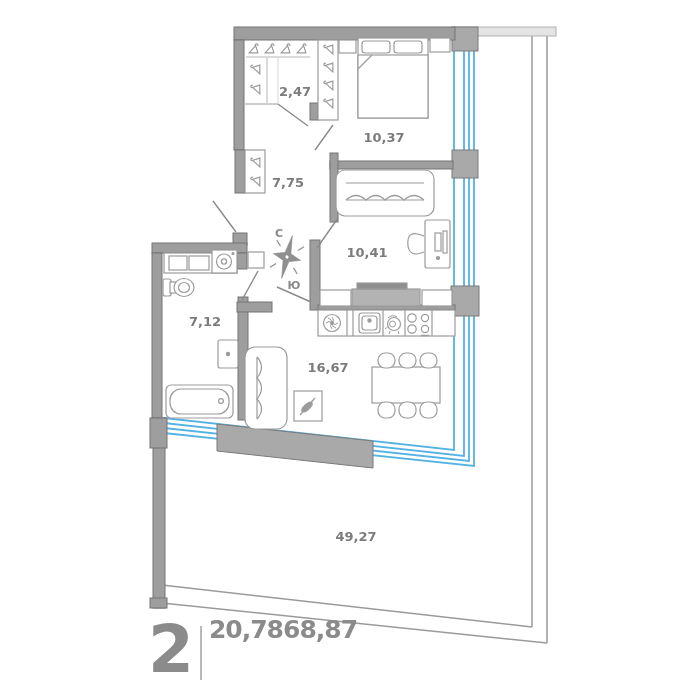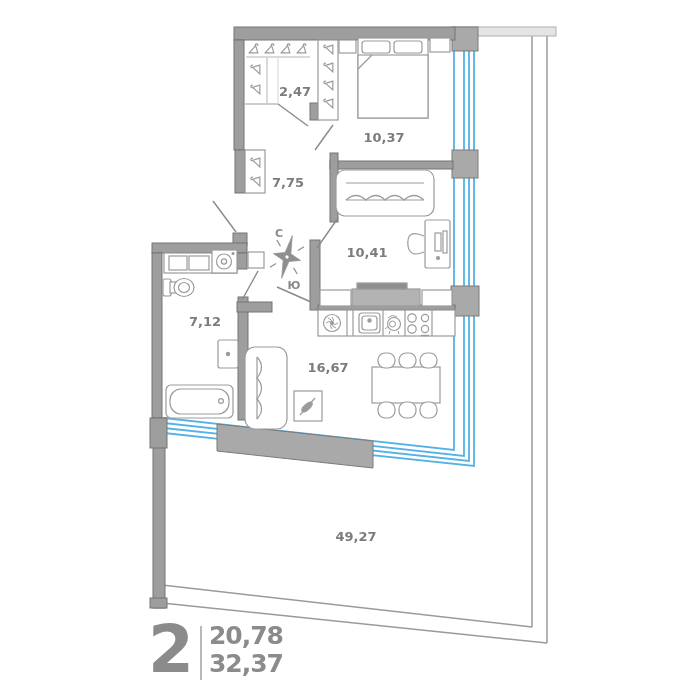--- a/index.html
+++ b/index.html
@@ -5,21 +5,21 @@
   html,body{margin:0;padding:0;background:#ffffff;}
   .stage{position:relative;width:700px;height:700px;background:#fff;overflow:hidden;
          font-family:"DejaVu Sans","Liberation Sans",sans-serif;}
   svg{position:absolute;left:0;top:0;}
   svg text{font-family:"DejaVu Sans","Liberation Sans",sans-serif;font-weight:600;
            fill:#7c7c7c;font-size:13px;}
   svg text.compass-letter{font-size:11px;fill:#8a8a8a;font-weight:600;}
   .summary{position:absolute;left:148px;top:616px;display:flex;align-items:stretch;color:#8b8b8b;}
   .summary .big{font-size:66px;font-weight:700;line-height:68px;letter-spacing:-2px;}
   .summary .divider{width:2px;background:#b8b8b8;margin:10px 7px 4px 8px;}
-  .summary .col{display:flex;flex-direction:column;justify-content:center;}
+  .summary .col{display:flex;justify-content:center;}
   .summary .col div{font-size:25px;font-weight:700;line-height:28px;letter-spacing:-1px;}
 </style>
 </head>
 <body>
 
 <div class="stage">
 <svg width="700" height="700" viewBox="0 0 700 700">
   <defs>
     <symbol id="hanger" viewBox="0 0 12 12">
       <path d="M3.6,2.2 a1.2,1.2 0 1,0 -0.2,2.1 M3.4,4.0 L10,2.0 L10,10 Z" fill="none" stroke="#9b9b9b" stroke-width="1.1"></path>
@@ -222,16 +222,16 @@
     <text x="328" y="372" text-anchor="middle">16,67</text>
     <text x="356" y="541" text-anchor="middle">49,27</text>
   </g>
 </svg>
 
   <div class="summary">
     <div class="big">2</div>
     <div class="divider"></div>
     <div class="col">
       <div>20,78</div>
-      <div>32,37</div>
+      <div>68,87</div>
     </div>
   </div>
 </div>
 
 </body></html>

